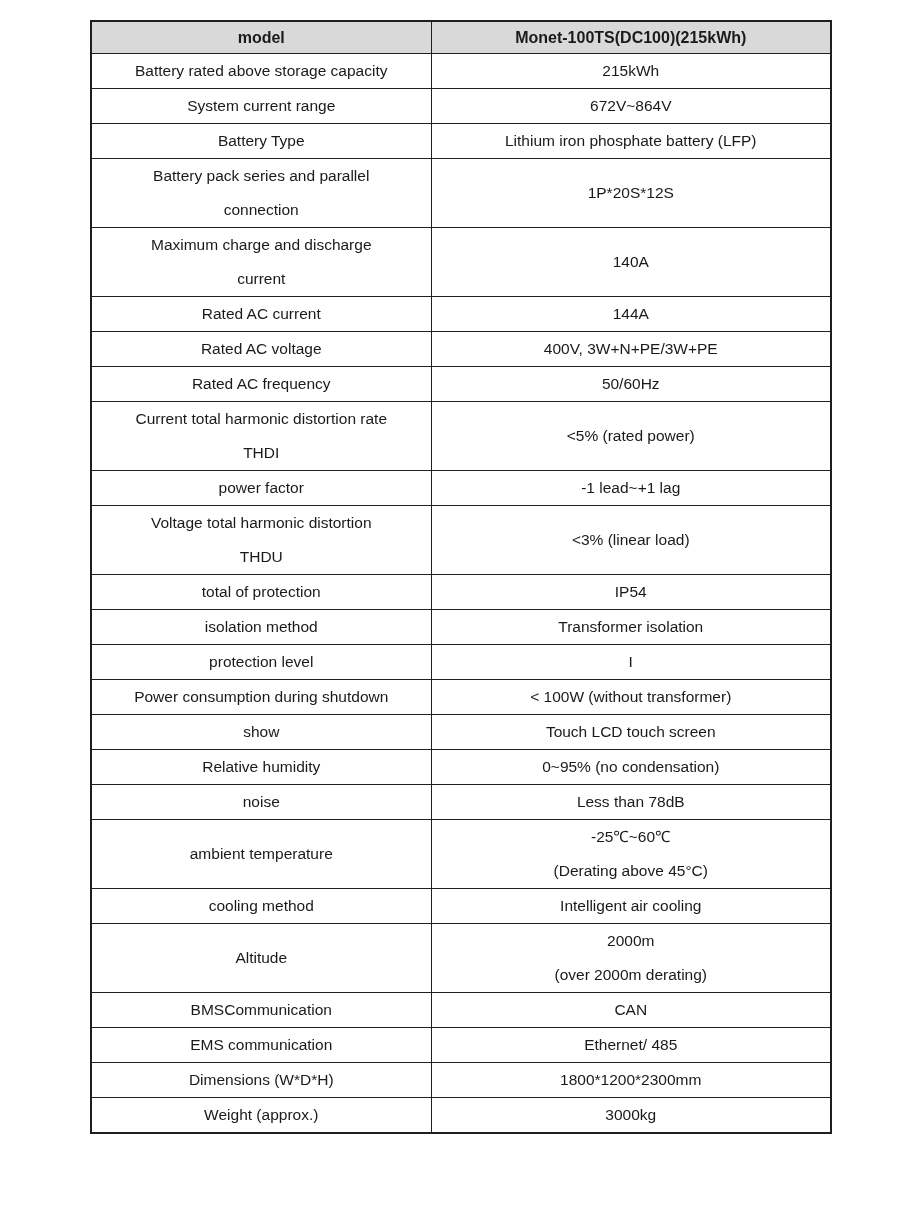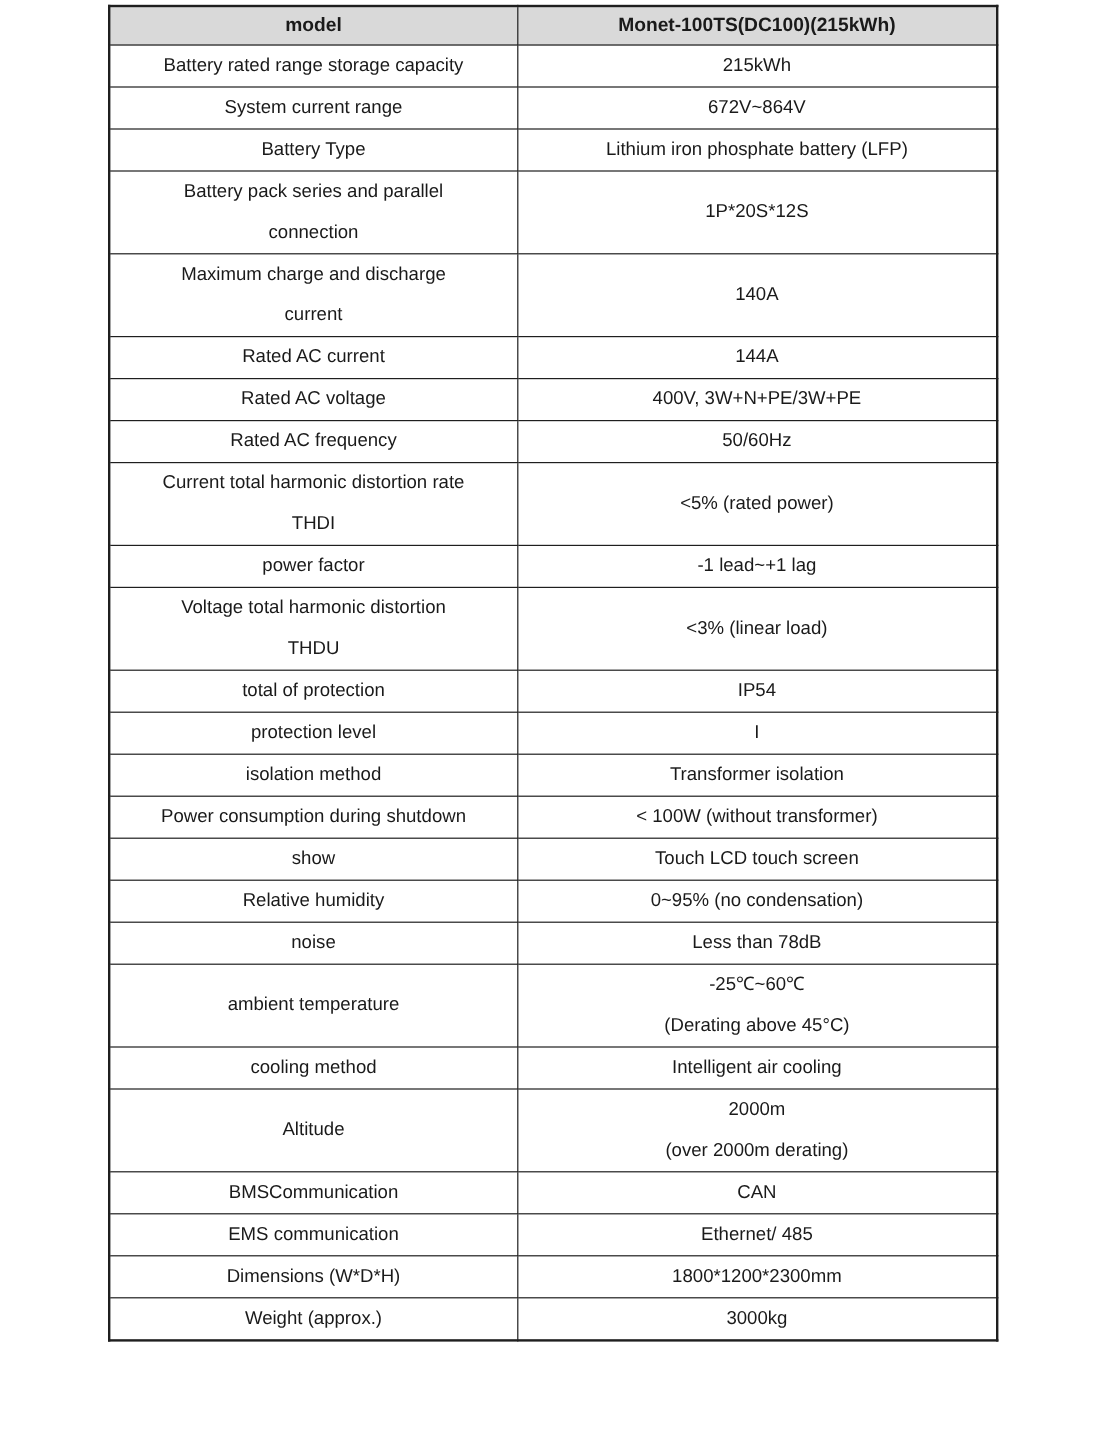--- a/index.html
+++ b/index.html
@@ -8,21 +8,21 @@
     background: #ffffff;
   }
   body {
     width: 911px;
     height: 1205px;
     font-family: "Liberation Sans", sans-serif;
     color: #1a1a1a;
     overflow: hidden;
   }
   .page {
-    padding: 4px 0 0 90px;
+    padding: 20px 0 0 90px;
   }
   table.spec-table {
     border-collapse: collapse;
     width: 740px;
     table-layout: fixed;
     border: 2px solid var(--border-color, #1f1f1f);
   }
   table.spec-table th,
   table.spec-table td {
     border: 1px solid var(--border-color, #1f1f1f);
@@ -56,21 +56,21 @@
     <thead>
       <tr>
         <th>model</th>
         <th>Monet-100TS(DC100)(215kWh)</th>
       </tr>
     </thead>
     <tbody id="spec-rows">
 
   <tr>
     <td>
-            <div class="cell-line">Battery rated range storage capacity</div>
+            <div class="cell-line">Battery rated above storage capacity</div>
           </td>
     <td>
             <div class="cell-line">215kWh</div>
           </td>
   </tr>
 
 
   <tr>
     <td>
             <div class="cell-line">System current range</div>
@@ -170,33 +170,33 @@
     <td>
             <div class="cell-line">total of protection</div>
           </td>
     <td>
             <div class="cell-line">IP54</div>
           </td>
   </tr>
 
   <tr>
     <td>
+            <div class="cell-line">isolation method</div>
+          </td>
+    <td>
+            <div class="cell-line">Transformer isolation</div>
+          </td>
+  </tr>
+
+  <tr>
+    <td>
             <div class="cell-line">protection level</div>
           </td>
     <td>
             <div class="cell-line">I</div>
-          </td>
-  </tr>
-
-  <tr>
-    <td>
-            <div class="cell-line">isolation method</div>
-          </td>
-    <td>
-            <div class="cell-line">Transformer isolation</div>
           </td>
   </tr>
 
   <tr>
     <td>
             <div class="cell-line">Power consumption during shutdown</div>
           </td>
     <td>
             <div class="cell-line">&lt; 100W (without transformer)</div>
           </td>

